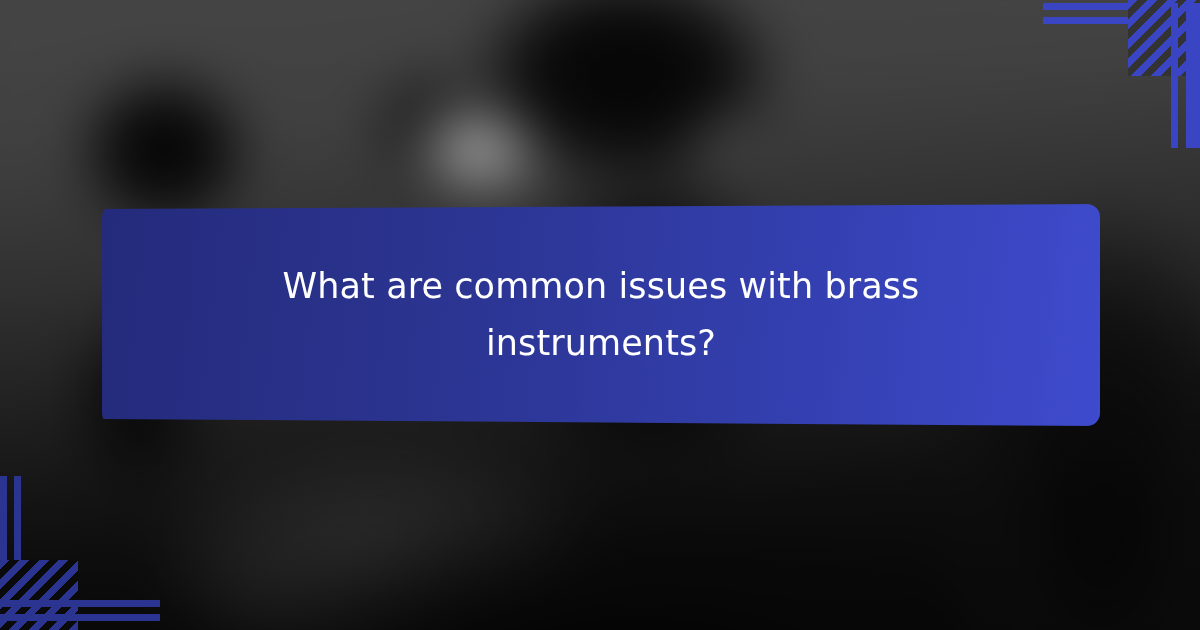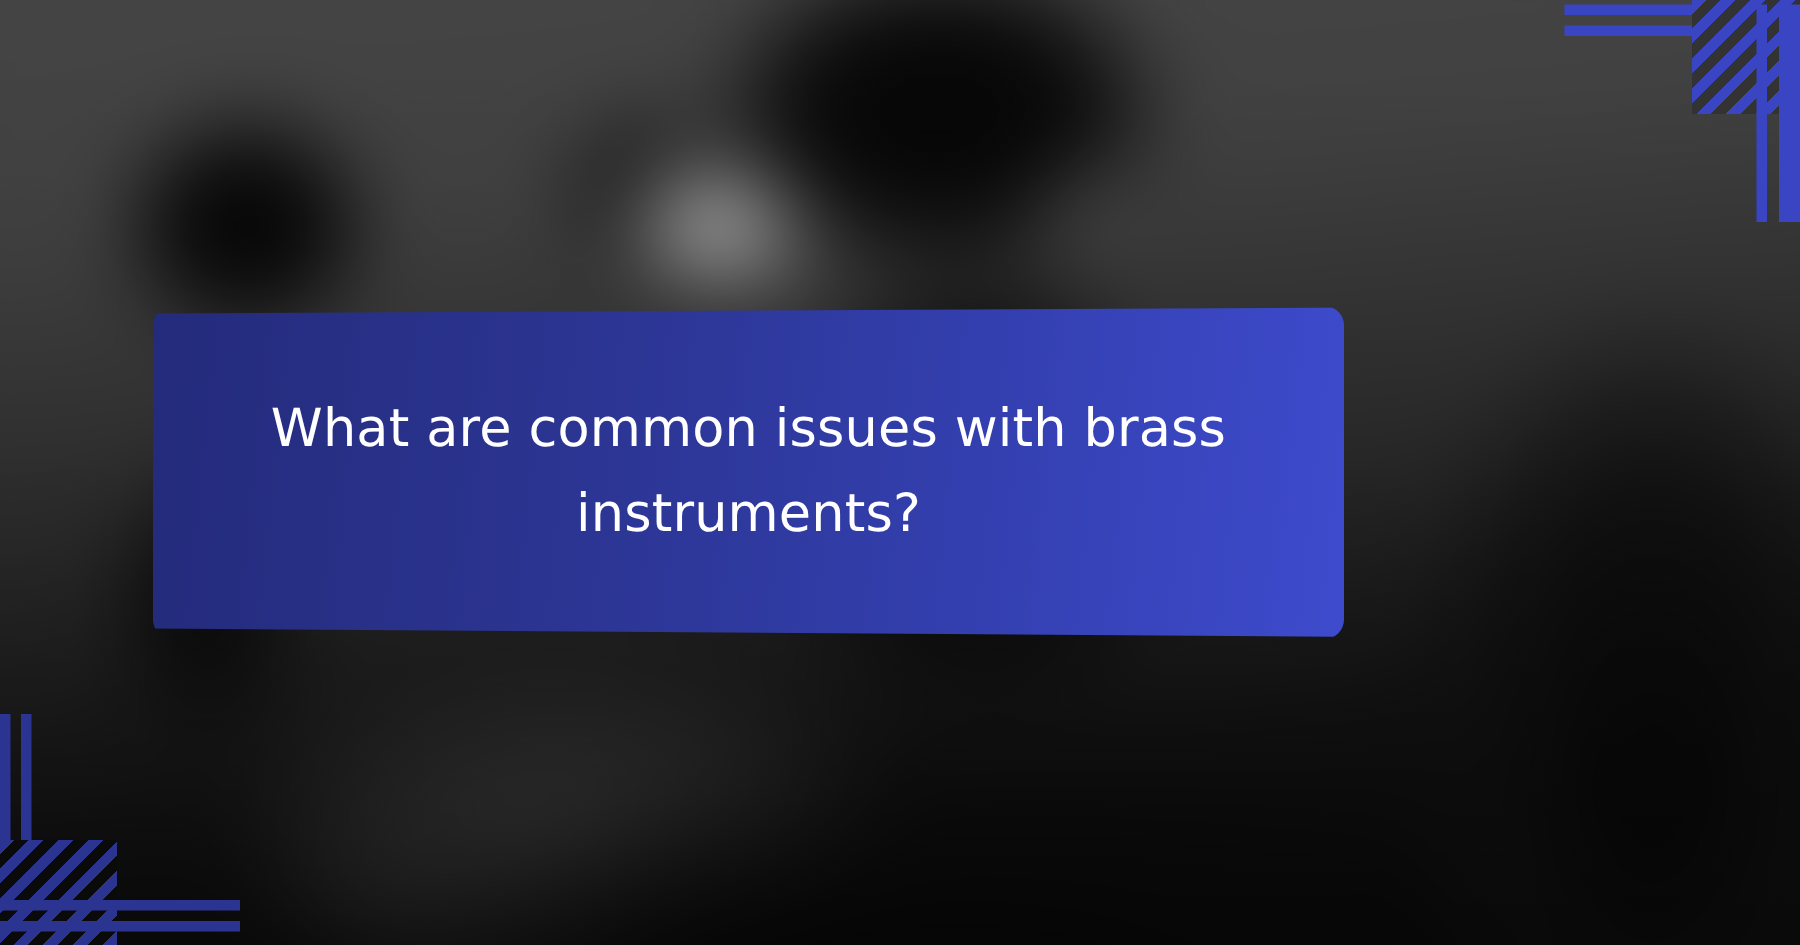--- a/index.html
+++ b/index.html
@@ -93,21 +93,21 @@
       #2b3490 0px, #2b3490 7px,
       #0a0a0a 7px, #0a0a0a 14px
     );
   }
 
   
   #banner {
     position: absolute;
     left: 102px;
     top: 204px;
-    width: 794px;
+    width: 998px;
     height: 222px;
     background: linear-gradient(96deg, #242b7c 0%, #2b3490 34%, #333fae 68%, #3e4bcd 100%);
     border-radius: 13px;
     clip-path: polygon(0px 5px, 998px 0px, 998px 222px, 0px 215px);
     display: flex;
     align-items: center;
     justify-content: center;
     padding: 0 72px;
   }
 

